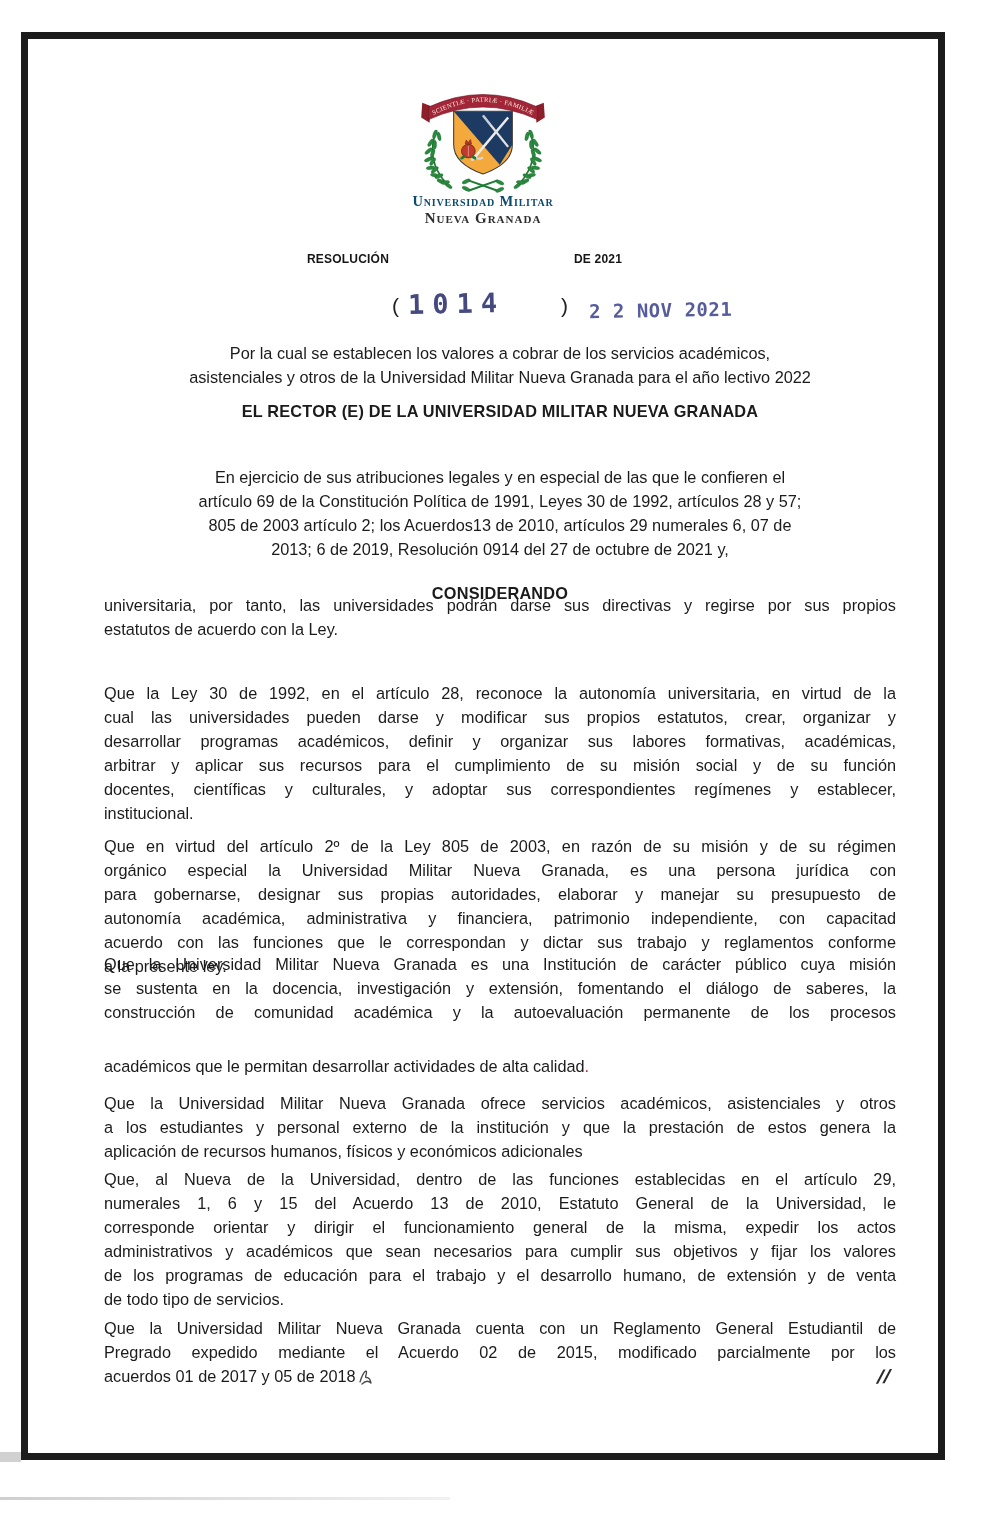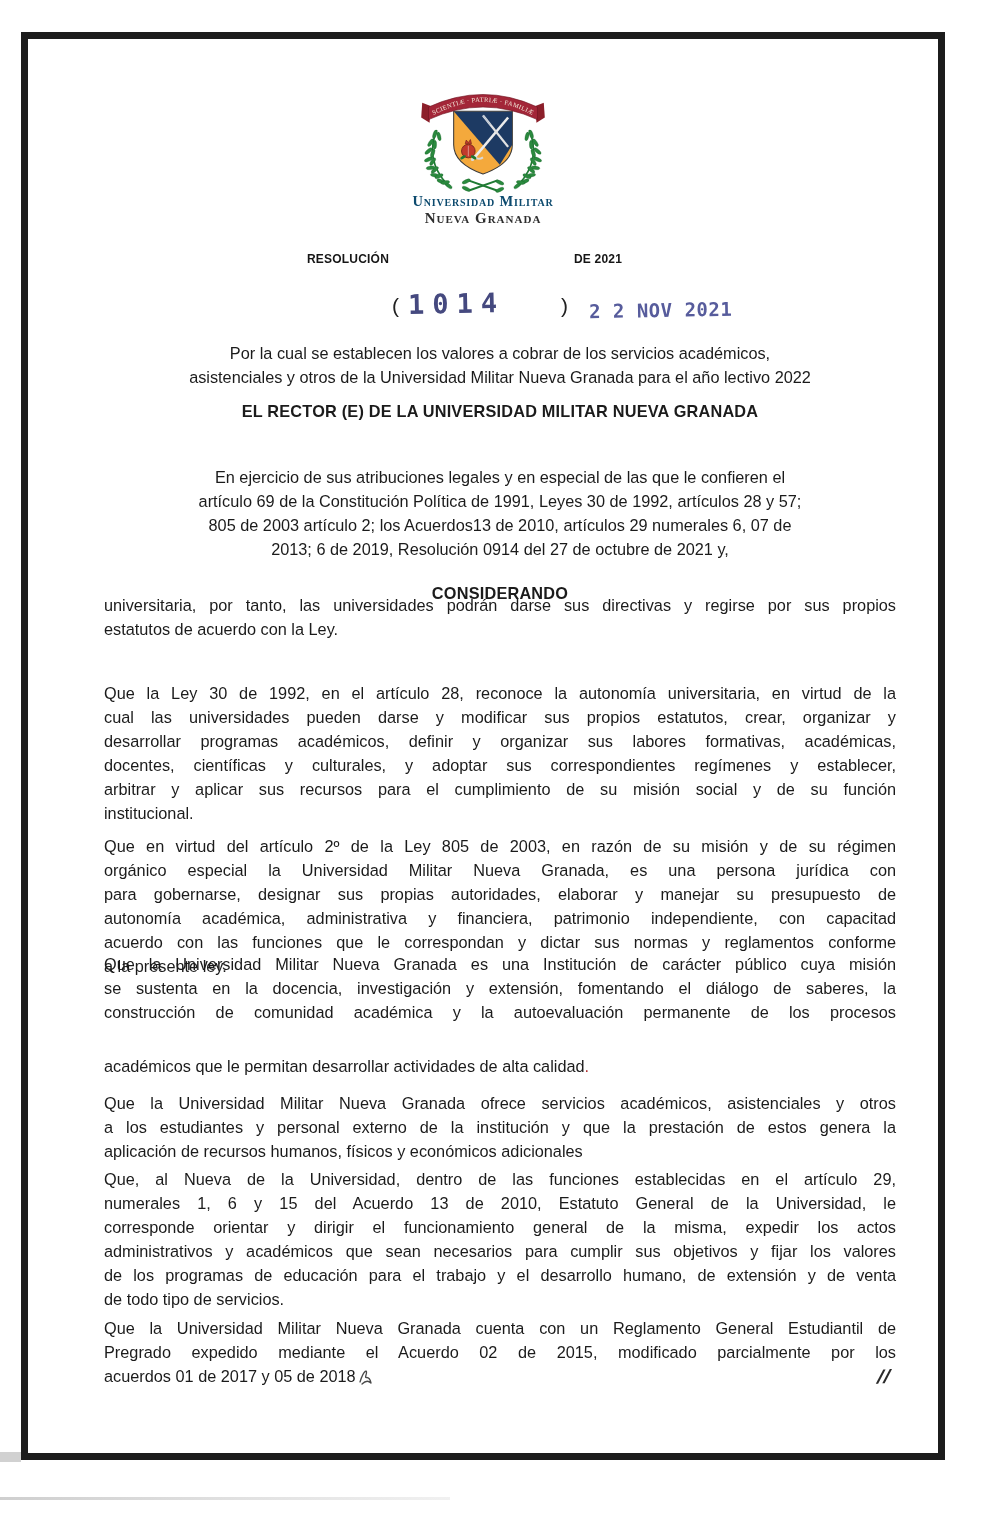--- a/index.html
+++ b/index.html
@@ -167,30 +167,30 @@
   <div class="para center-head h-bold" style="top:555px;margin-top:26px;">CONSIDERANDO</div>
 
   <div class="para" style="top:593px;">
       <div class="tline">universitaria, por tanto, las universidades podrán darse sus directivas y regirse por sus propios</div>
       <div class="tline tlast">estatutos de acuerdo con la Ley.</div>
     </div>
   <div class="para" style="top:681px;">
       <div class="tline">Que la Ley 30 de 1992, en el artículo 28, reconoce la autonomía universitaria, en virtud de la</div>
       <div class="tline">cual las universidades pueden darse y modificar sus propios estatutos, crear, organizar y</div>
       <div class="tline">desarrollar programas académicos, definir y organizar sus labores formativas, académicas,</div>
+      <div class="tline">arbitrar y aplicar sus recursos para el cumplimiento de su misión social y de su función</div>
       <div class="tline">docentes, científicas y culturales, y adoptar sus correspondientes regímenes y establecer,</div>
-      <div class="tline">arbitrar y aplicar sus recursos para el cumplimiento de su misión social y de su función</div>
       <div class="tline tlast">institucional.</div>
     </div>
   <div class="para" style="top:834px;">
       <div class="tline">Que en virtud del artículo 2º de la Ley 805 de 2003, en razón de su misión y de su régimen</div>
       <div class="tline">orgánico especial la Universidad Militar Nueva Granada, es una persona jurídica con</div>
       <div class="tline">para gobernarse, designar sus propias autoridades, elaborar y manejar su presupuesto de</div>
       <div class="tline">autonomía académica, administrativa y financiera, patrimonio independiente, con capacitad</div>
-      <div class="tline">acuerdo con las funciones que le correspondan y dictar sus normas y reglamentos conforme</div>
+      <div class="tline">acuerdo con las funciones que le correspondan y dictar sus trabajo y reglamentos conforme</div>
       <div class="tline tlast">a la presente ley.</div>
     </div>
 
   <div>
     <div class="para no-last" style="top:952px;">
         <div class="tline">Que la Universidad Militar Nueva Granada es una Institución de carácter público cuya misión</div>
         <div class="tline">se sustenta en la docencia, investigación y extensión, fomentando el diálogo de saberes, la</div>
         <div class="tline tlast">construcción de comunidad académica y la autoevaluación permanente de los procesos</div>
       </div>
     <div class="para" style="top:1054px;">

